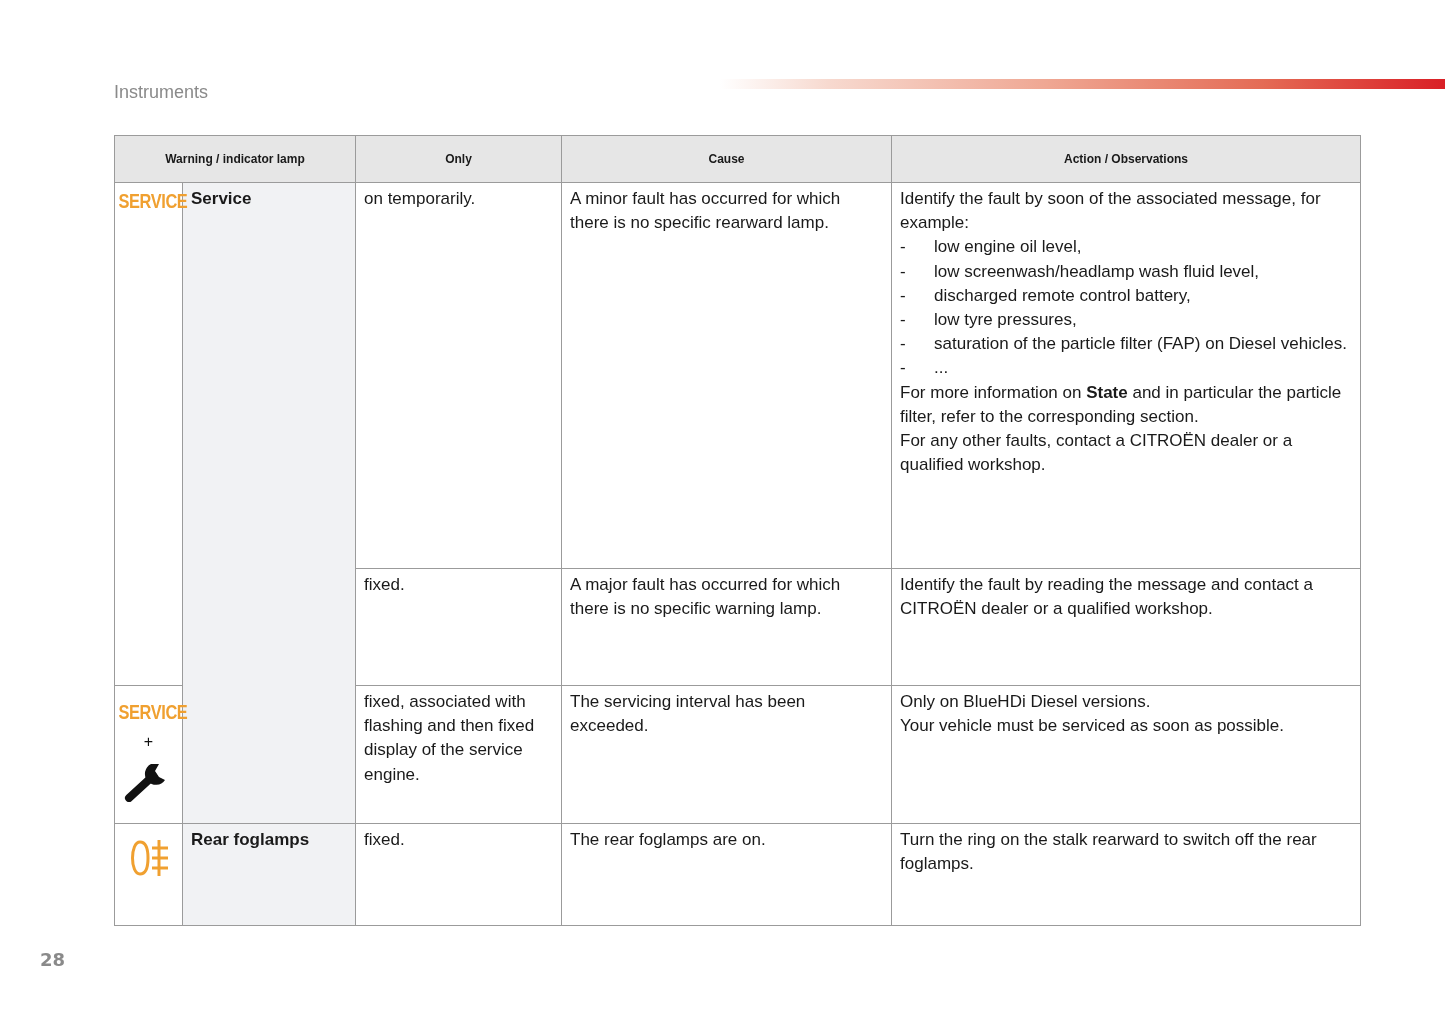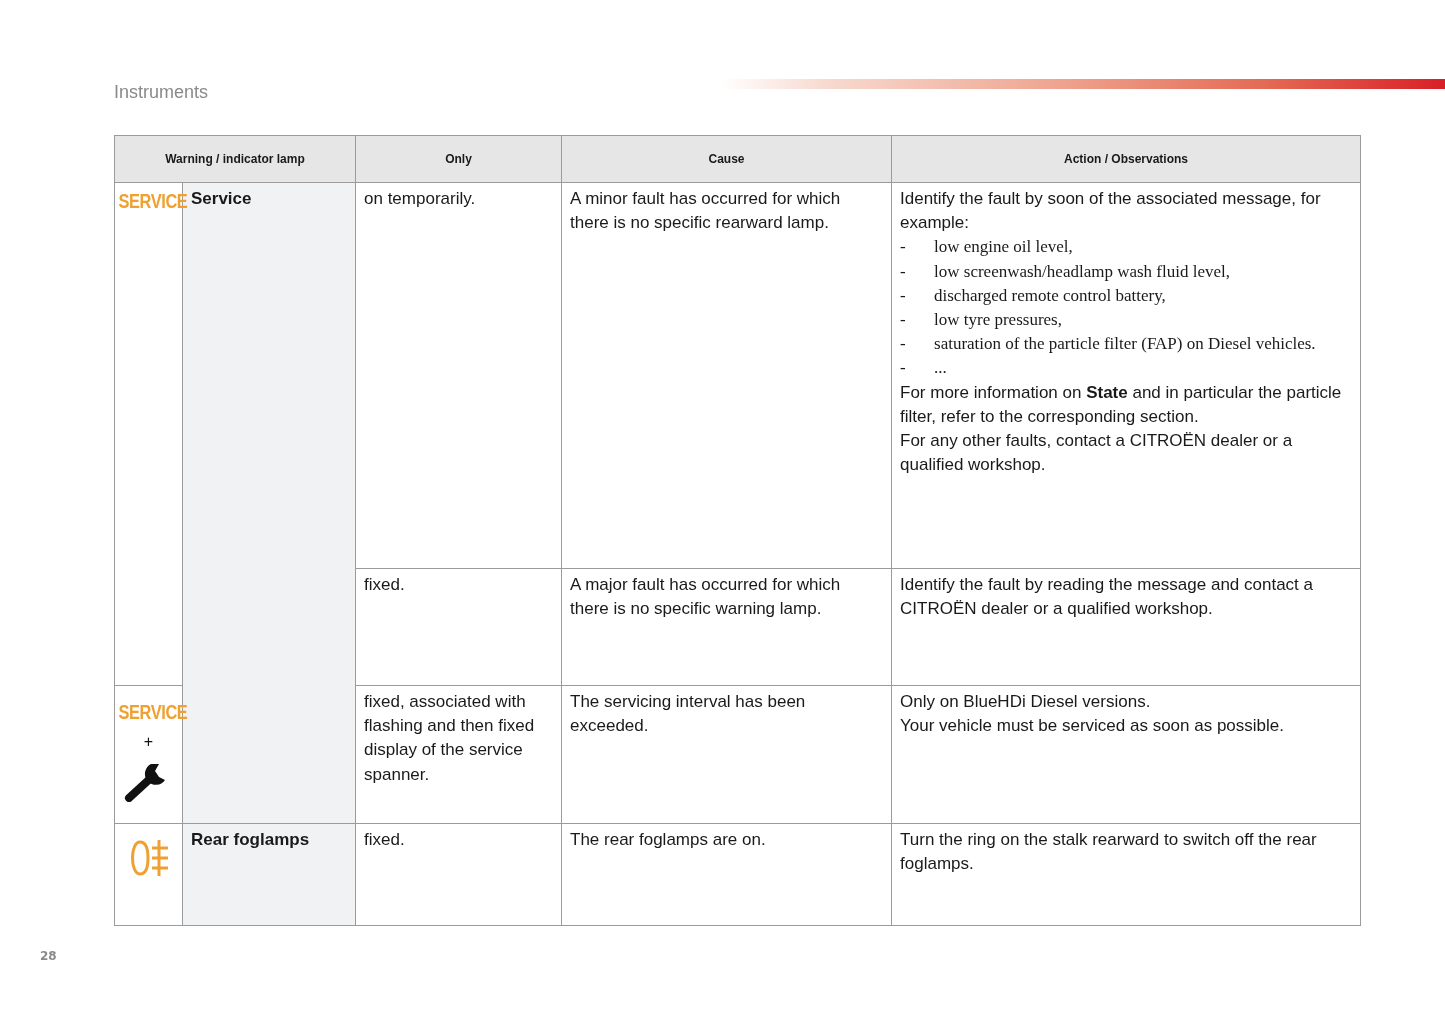--- a/index.html
+++ b/index.html
@@ -11,24 +11,24 @@
     table { position: absolute; left: 114px; top: 135px; width: 1246px; border-collapse: collapse;
             table-layout: fixed; font-size: 17px; line-height: 24.2px; }
     td, th { border: 1.5px solid #9b9b9b; vertical-align: top; }
     th { background: #e6e6e6; height: 46px; font-weight: bold; font-size: 12px; padding: 0; vertical-align: middle; }
     td { padding: 4px 8px 0 8px; }
     td.icon-cell { padding: 6px 0 0 0; text-align: center; background: #fff; }
     td.name-cell { background: #f1f2f4; font-weight: bold; }
     .service-icon { font-family: "Liberation Sans", sans-serif; font-weight: bold; color: #f0a030;
                     font-size: 20px; letter-spacing: -0.5px; transform: scaleX(0.82); display: inline-block; margin-left: -4px; }
     .plus { display: block; font-size: 16px; color: #111; margin: 4px 0 2px 0; }
-    .dash-list { margin: 0; padding: 0; list-style: none; font-family: Liberation Serif, serif; }
+    .dash-list { margin: 0; padding: 0; list-style: none; }
     .dash-list li { position: relative; padding-left: 34px; }
     .dash-list li::before { content: "-"; position: absolute; left: 0; }
-    .page-number { position: absolute; left: 40px; top: 949px; font-size: 12px; font-weight: bold; color: #8a8a8a;
+    .page-number { position: absolute; left: 40px; top: 949px; font-size: 18px; font-weight: bold; color: #8a8a8a;
                    font-family: "DejaVu Sans", sans-serif; }
   </style>
 </head>
 <body>
 
 <div class="section-title">Instruments</div>
 <div class="red-bar"></div>
 
 <table>
   <colgroup>
@@ -78,21 +78,21 @@
         <span class="service-icon">SERVICE</span>
         <span class="plus">+</span>
         <span>
           <svg width="52" height="46" viewBox="0 0 52 46">
             <path d="M6 42 L30 20" stroke="#111" stroke-width="8" stroke-linecap="round"></path>
             <path d="M28 8 a11 11 0 1 0 14 16 l-6 -3 l-4 -6 l4 -7 z" fill="#111"></path>
             <path d="M40 4 l8 6 l-4 6 l-6 -4 z" fill="#fff"></path>
           </svg>
         </span>
       </td>
-      <td>fixed, associated with flashing and then fixed display of the service spanner.</td>
+      <td>fixed, associated with flashing and then fixed display of the service engine.</td>
       <td>The servicing interval has been exceeded.</td>
       <td>
         <div>Only on BlueHDi Diesel versions.</div>
         <div>Your vehicle must be serviced as soon as possible.</div>
       </td>
     </tr>
     <tr style="height:102px">
       <td class="icon-cell" style="padding-top:14px">
         <span>
           <svg width="46" height="40" viewBox="0 0 46 40">

